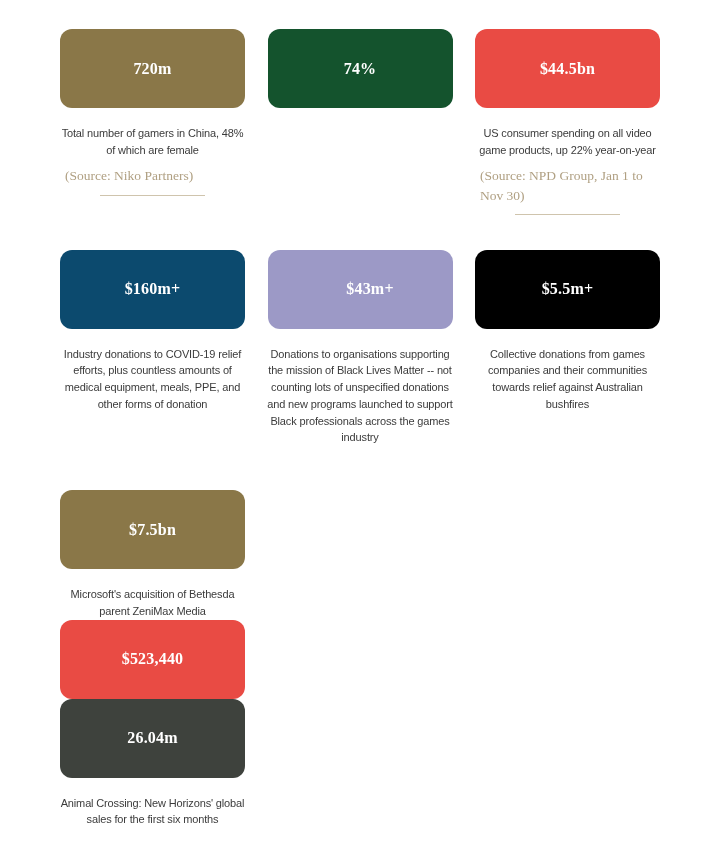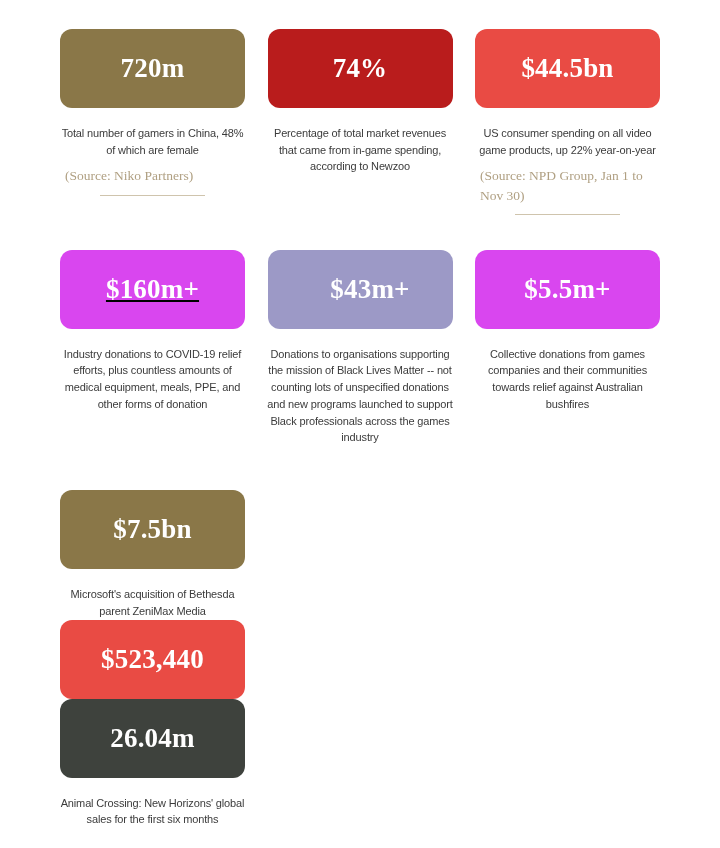--- a/index.html
+++ b/index.html
@@ -39,21 +39,21 @@
     height: 79px;
     border-radius: 12px;
     display: flex;
     align-items: center;
     justify-content: center;
     box-sizing: border-box;
   }
   .stat-value {
     font-family: "Liberation Serif", serif;
     font-weight: bold;
-    font-size: 27px;
+    font-size: 16px;
     color: #ffffff;
     letter-spacing: 0.2px;
     line-height: 1;
   }
   .stat-value.sans {
     font-family: "Liberation Sans", sans-serif;
     font-weight: normal;
     font-size: 19px;
   }
   .stat-desc {
@@ -100,49 +100,48 @@
   <div class="stat-row row-1">
       <div class="stat-cell">
         <div class="stat-card" style="background: rgb(138, 119, 72);">
           <div class="stat-value">720m</div>
         </div>
         <div class="stat-desc">Total number of gamers in China, 48% of which are female</div>
         <div class="stat-source">(Source: Niko Partners)</div>
         <div class="source-rule"></div>
       </div>
       <div class="stat-cell">
-        <div class="stat-card" style="background: #b91c1c;">
+        <div class="stat-card" style="background: #14532d;">
           <div class="stat-value">74%</div>
         </div>
-        <div class="stat-desc">Percentage of total market revenues that came from in-game spending, according to Newzoo</div>
       </div>
       <div class="stat-cell">
         <div class="stat-card" style="background: rgb(233, 75, 68);">
           <div class="stat-value">$44.5bn</div>
         </div>
         <div class="stat-desc">US consumer spending on all video game products, up 22% year-on-year</div>
         <div class="stat-source">(Source: NPD Group, Jan 1 to Nov 30)</div>
         <div class="source-rule"></div>
       </div>
     </div>
   <div class="stat-row row-2">
       <div class="stat-cell">
-        <div class="stat-card" style="background: #d946ef; text-decoration: underline;">
+        <div class="stat-card" style="background: #0c4a6e;">
           <div class="stat-value">$160m+</div>
         </div>
         <div class="stat-desc">Industry donations to COVID-19 relief efforts, plus countless amounts of medical equipment, meals, PPE, and other forms of donation</div>
       </div>
       <div class="stat-cell">
         <div class="stat-card" style="background: rgb(156, 153, 198); padding-left: 20px;">
           <div class="stat-value">$43m+</div>
         </div>
         <div class="stat-desc">Donations to organisations supporting the mission of Black Lives Matter -- not counting lots of unspecified donations and new programs launched to support Black professionals across the games industry</div>
       </div>
       <div class="stat-cell">
-        <div class="stat-card" style="background: #d946ef;">
+        <div class="stat-card" style="background: #000000;">
           <div class="stat-value">$5.5m+</div>
         </div>
         <div class="stat-desc">Collective donations from games companies and their communities towards relief against Australian bushfires</div>
       </div>
     </div>
   <div class="stat-row row-3">
       <div class="stat-cell">
         <div class="stat-card" style="background: rgb(138, 119, 72);">
           <div class="stat-value">$7.5bn</div>
         </div>

